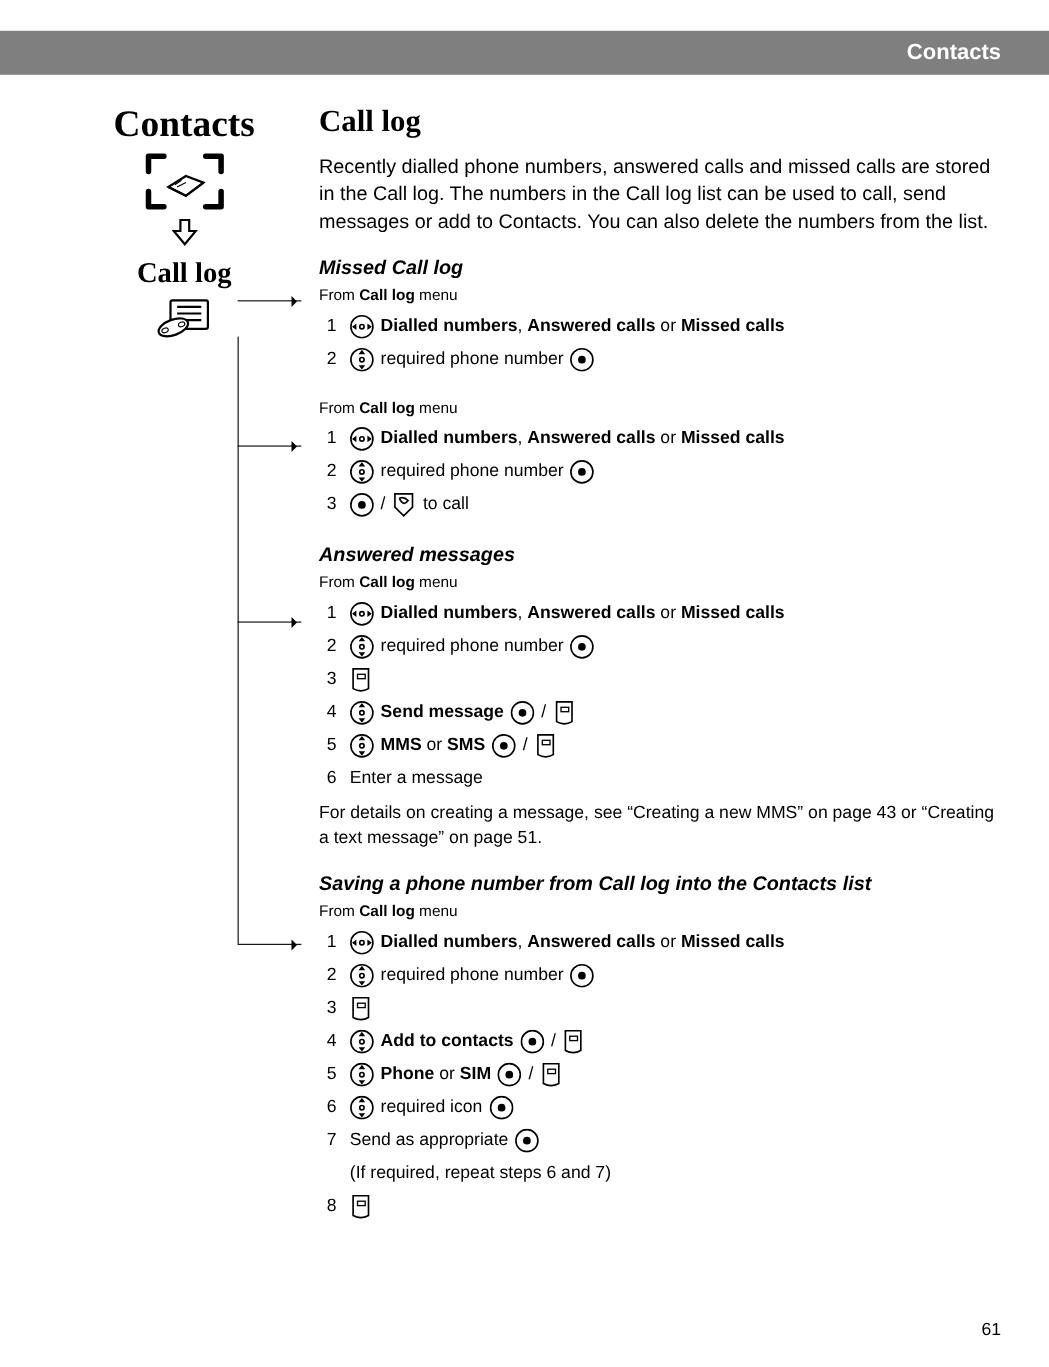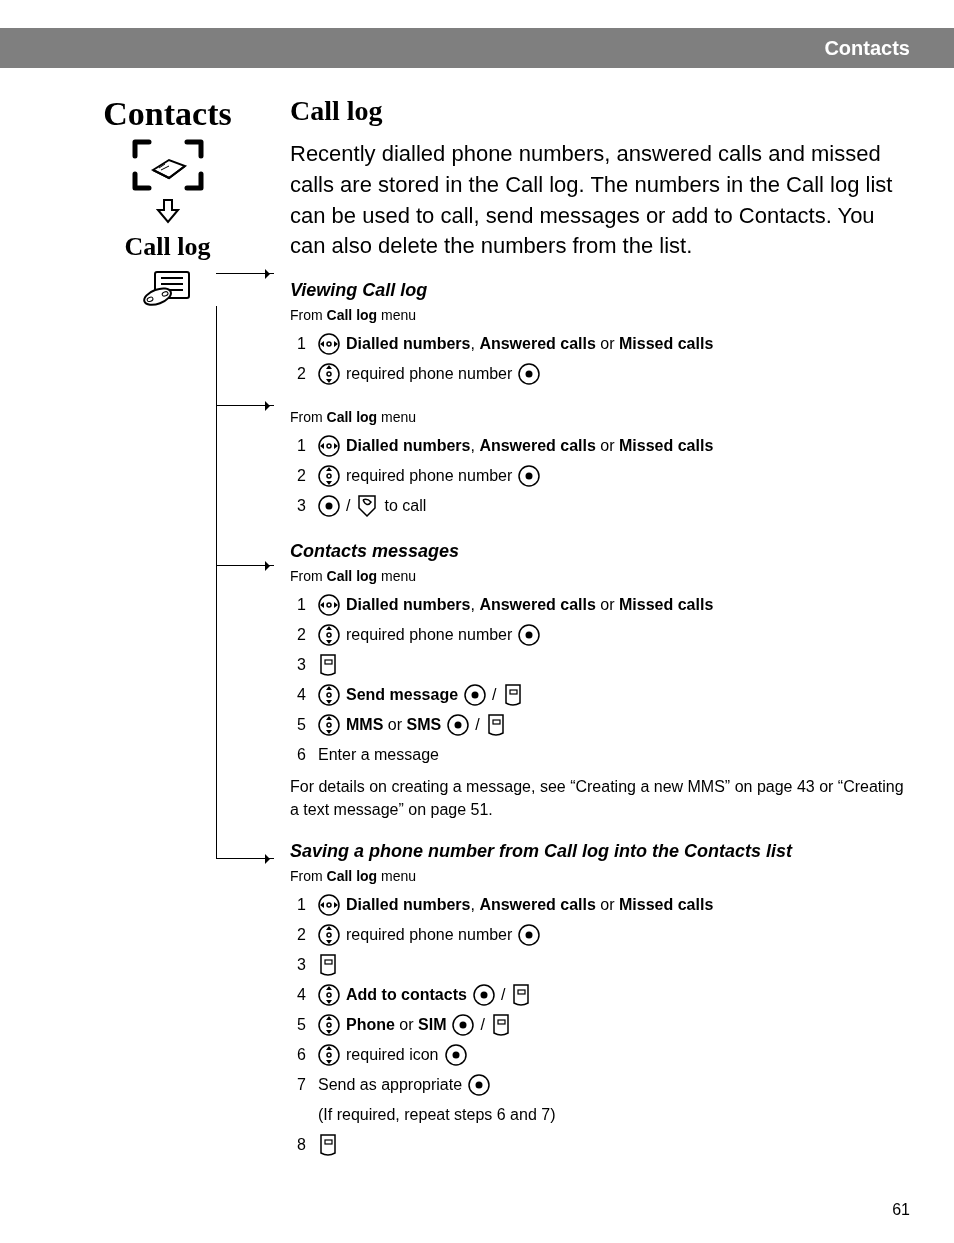--- a/index.html
+++ b/index.html
@@ -70,21 +70,21 @@
     top: 95px;
     width: 620px;
   }
   .main-heading {
     font-family: "Comic Sans MS", "Segoe Script", cursive;
     font-weight: bold;
     font-size: 28px;
     margin-bottom: 12px;
   }
   .intro {
-    font-size: 22px;
+    font-size: 18px;
     line-height: 1.4;
     margin-bottom: 18px;
   }
   .section {
     margin-bottom: 20px;
     position: relative;
   }
   .section-sub {
     font-style: italic;
     font-weight: bold;
@@ -206,21 +206,21 @@
   <div class="connector" style="left:216px; top:273px; width:58px"></div>
   <div class="connector" style="left:216px; top:405px; width:58px"></div>
   <div class="connector" style="left:216px; top:565px; width:58px"></div>
   <div class="connector" style="left:216px; top:858px; width:58px"></div>
 
   <div class="rightcol">
     <div class="main-heading">Call log</div>
     <div class="intro">Recently dialled phone numbers, answered calls and missed calls are stored in the Call log. The numbers in the Call log list can be used to call, send messages or add to Contacts. You can also delete the numbers from the list.</div>
 
     <div class="section">
-      <div class="section-sub">Viewing Call log</div>
+      <div class="section-sub">Missed Call log</div>
       <div class="fromline">
         <span>From </span><b>Call log</b><span> menu</span>
       </div>
       <ol class="steps">
         <li>
           <span class="stepnum">1</span>
           <span class="icon">
               <svg width="22" height="22" viewBox="0 0 22 22">
                 <circle cx="11" cy="11" r="10" fill="none" stroke="#000" stroke-width="1.5"></circle>
                 <circle cx="11" cy="11" r="2" fill="none" stroke="#000" stroke-width="1.5"></circle>
@@ -296,21 +296,21 @@
                 <path d="M3 2 h16 v12 l-8 8 l-8 -8 z" fill="none" stroke="#000" stroke-width="1.5"></path>
                 <path d="M7 6 q4 -2 8 2 q-4 6 -8 -2" fill="none" stroke="#000" stroke-width="1.5"></path>
               </svg>
             </span>
           <span> to call</span>
         </li>
       </ol>
     </div>
 
     <div class="section">
-      <div class="section-sub">Contacts messages</div>
+      <div class="section-sub">Answered messages</div>
       <div class="fromline">
         <span>From </span><b>Call log</b><span> menu</span>
       </div>
       <ol class="steps">
         <li>
           <span class="stepnum">1</span>
           <span class="icon">
               <svg width="22" height="22" viewBox="0 0 22 22">
                 <circle cx="11" cy="11" r="10" fill="none" stroke="#000" stroke-width="1.5"></circle>
                 <circle cx="11" cy="11" r="2" fill="none" stroke="#000" stroke-width="1.5"></circle>

